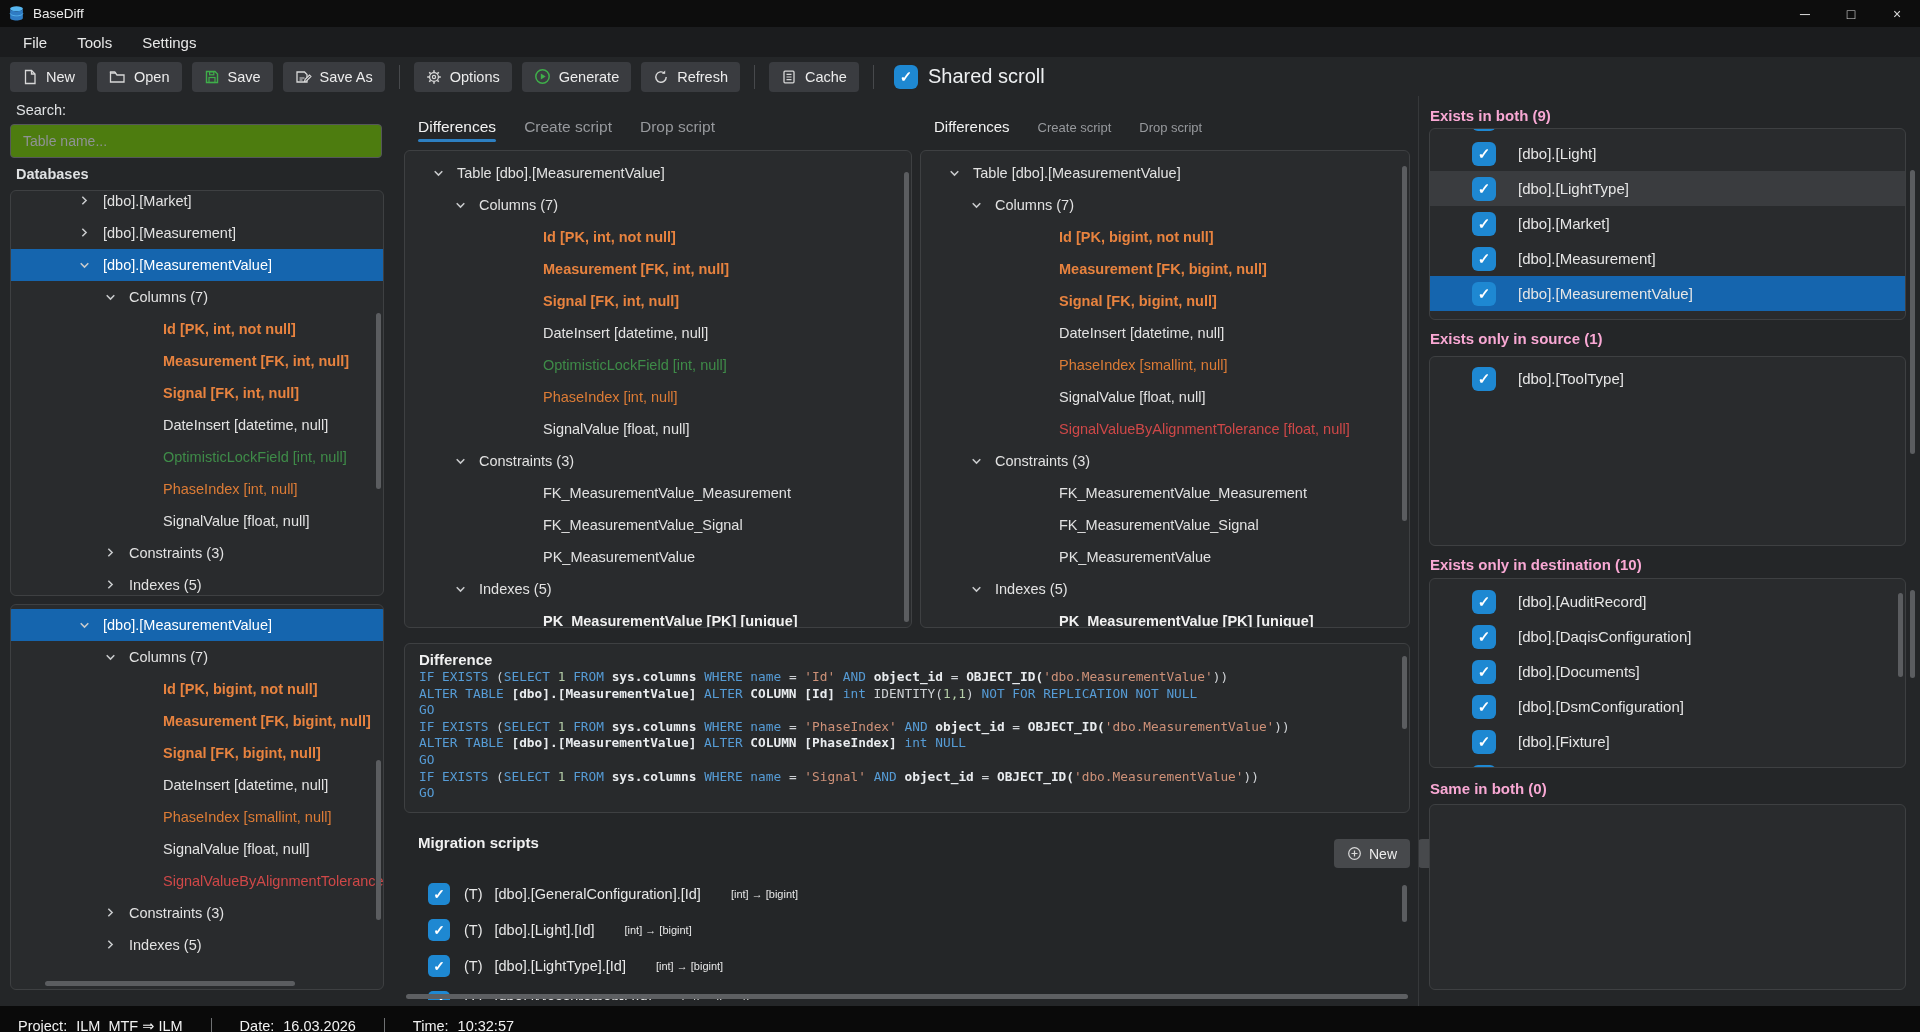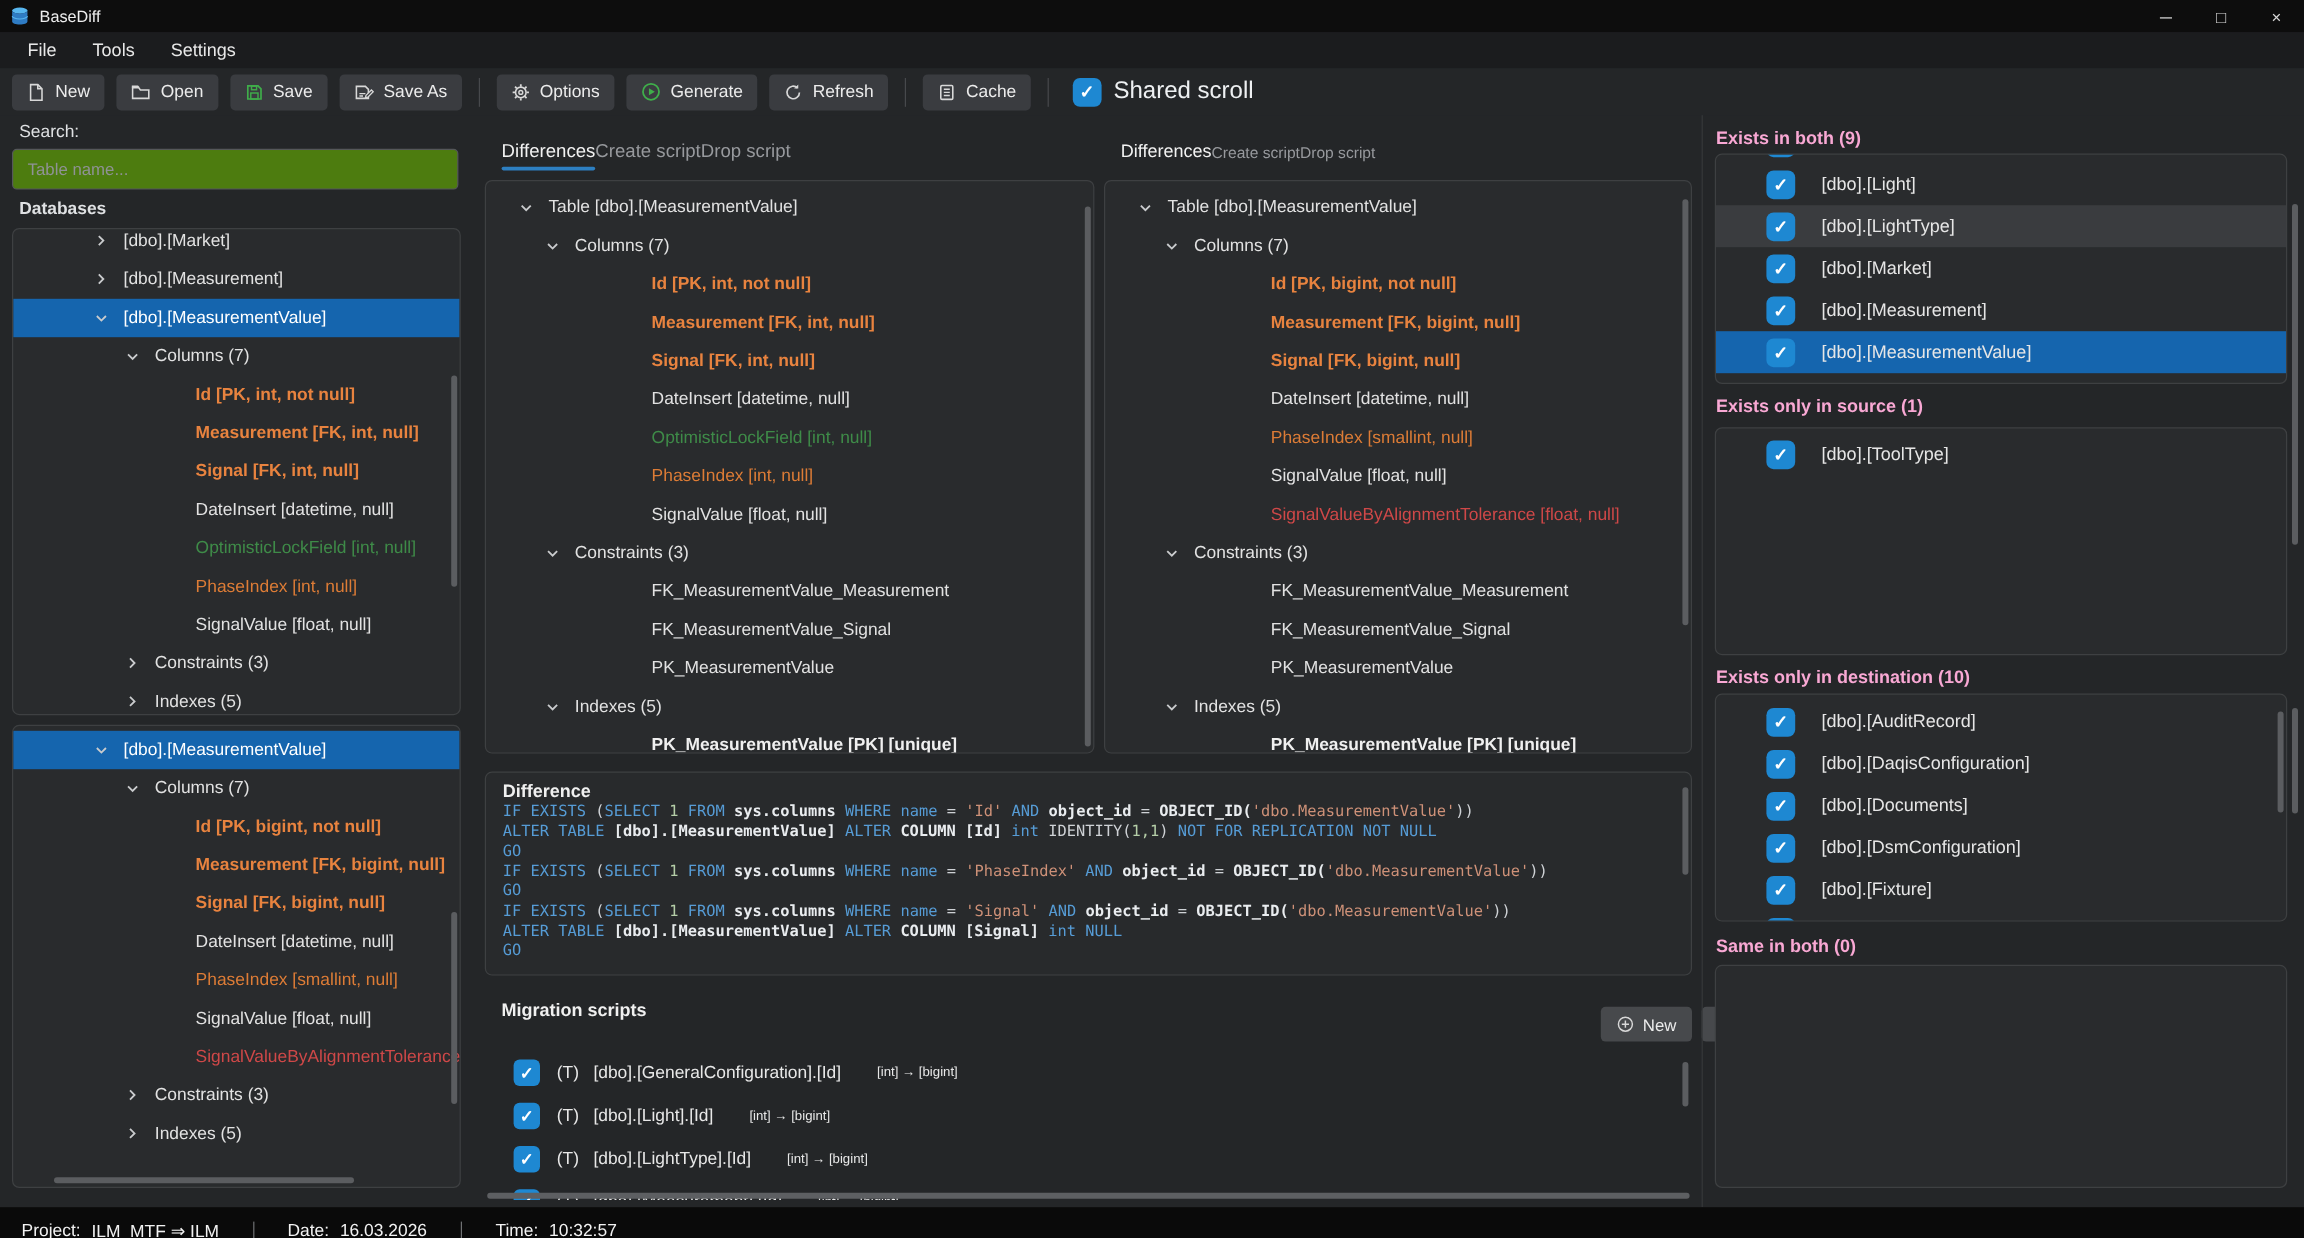--- a/index.html
+++ b/index.html
@@ -40,21 +40,21 @@
 .chev.ph{visibility:hidden}
 .tlbl{font-size:14.5px}
 .s-w{color:#e2e2e2}
 .s-wb{color:#f0f0f0;font-weight:bold}
 .s-ob{color:#e8833f;font-weight:bold}
 .s-o{color:#dd7c36}
 .s-g{color:#44a34f;opacity:.8}
 .s-r{color:#cf4848}
 .trow.sel .tlbl{color:#fff}
 
-.tabs{position:absolute;display:flex;align-items:flex-end;height:30px}
+.tabs{position:absolute;display:flex;align-items:flex-end;gap:28px;height:30px}
 .tab{font-size:15.5px;color:#97999d;position:relative;padding-bottom:6px}
 .tab.active{color:#f2f2f2}
 .tab.ul::after{content:"";position:absolute;left:0;right:0;bottom:0;height:3px;border-radius:2px;background:#2d7fc1}
 .tabs.small .tab{font-size:13px;padding-bottom:7px}
 .tabs.small .tab.active{font-size:15px;color:#f2f2f2}
 
 .codewrap{position:absolute;left:14px;top:25px;right:10px;bottom:4px;overflow:hidden}
 .cline{font-family:"DejaVu Sans Mono",monospace;font-size:12.8px;line-height:16.6px;white-space:pre}
 .tk-k{color:#569cd6}
 .tk-s{color:#ce9178}
@@ -525,23 +525,23 @@
   <div class="vthumb" style="right:2px;top:15px;height:355px"></div>
 </div>
 
 <div class="panel" style="left:404px;top:643px;width:1006px;height:170px;background:#282a2c">
   <div class="diffhead">Difference</div>
   <div class="codewrap">
       <div class="cline"><span class="tk-k">IF EXISTS </span><span class="tk-p">(</span><span class="tk-k">SELECT</span><span class="tk-n"> 1 </span><span class="tk-k">FROM</span><span class="tk-b"> sys.columns </span><span class="tk-k">WHERE</span><span class="tk-k"> name </span><span class="tk-p">= </span><span class="tk-s">'Id'</span><span class="tk-k"> AND </span><span class="tk-b">object_id </span><span class="tk-p">= </span><span class="tk-b">OBJECT_ID(</span><span class="tk-s">'dbo.MeasurementValue'</span><span class="tk-p">))</span></div>
       <div class="cline"><span class="tk-k">ALTER TABLE </span><span class="tk-b">[dbo].[MeasurementValue] </span><span class="tk-k">ALTER </span><span class="tk-b">COLUMN </span><span class="tk-b">[Id] </span><span class="tk-k">int </span><span class="tk-p">IDENTITY(</span><span class="tk-n">1,1</span><span class="tk-p">) </span><span class="tk-k">NOT FOR REPLICATION NOT NULL</span></div>
       <div class="cline"><span class="tk-k">GO</span></div>
       <div class="cline"><span class="tk-k">IF EXISTS </span><span class="tk-p">(</span><span class="tk-k">SELECT</span><span class="tk-n"> 1 </span><span class="tk-k">FROM</span><span class="tk-b"> sys.columns </span><span class="tk-k">WHERE</span><span class="tk-k"> name </span><span class="tk-p">= </span><span class="tk-s">'PhaseIndex'</span><span class="tk-k"> AND </span><span class="tk-b">object_id </span><span class="tk-p">= </span><span class="tk-b">OBJECT_ID(</span><span class="tk-s">'dbo.MeasurementValue'</span><span class="tk-p">))</span></div>
+      <div class="cline"><span class="tk-k">ALTER TABLE </span><span class="tk-b">[dbo].[MeasurementValue] </span><span class="tk-k">ALTER </span><span class="tk-b">COLUMN </span><span class="tk-b">[PhaseIndex] </span><span class="tk-k">int NULL</span></div>
       <div class="cline"><span class="tk-k">GO</span></div>
       <div class="cline"><span class="tk-k">IF EXISTS </span><span class="tk-p">(</span><span class="tk-k">SELECT</span><span class="tk-n"> 1 </span><span class="tk-k">FROM</span><span class="tk-b"> sys.columns </span><span class="tk-k">WHERE</span><span class="tk-k"> name </span><span class="tk-p">= </span><span class="tk-s">'Signal'</span><span class="tk-k"> AND </span><span class="tk-b">object_id </span><span class="tk-p">= </span><span class="tk-b">OBJECT_ID(</span><span class="tk-s">'dbo.MeasurementValue'</span><span class="tk-p">))</span></div>
-      <div class="cline"><span class="tk-k">ALTER TABLE </span><span class="tk-b">[dbo].[MeasurementValue] </span><span class="tk-k">ALTER </span><span class="tk-b">COLUMN </span><span class="tk-b">[Signal] </span><span class="tk-k">int NULL</span></div>
       <div class="cline"><span class="tk-k">GO</span></div>
     </div>
   <div class="vthumb" style="right:2px;top:12px;height:73px"></div>
 </div>
 
 <div class="mighead" style="left:418px;top:834px">Migration scripts</div>
 <div class="migbtns" style="left:1334px;top:839px">
   <button class="mbtn">
     <span class="icon">
         <svg width="15" height="15" viewBox="0 0 16 16">

